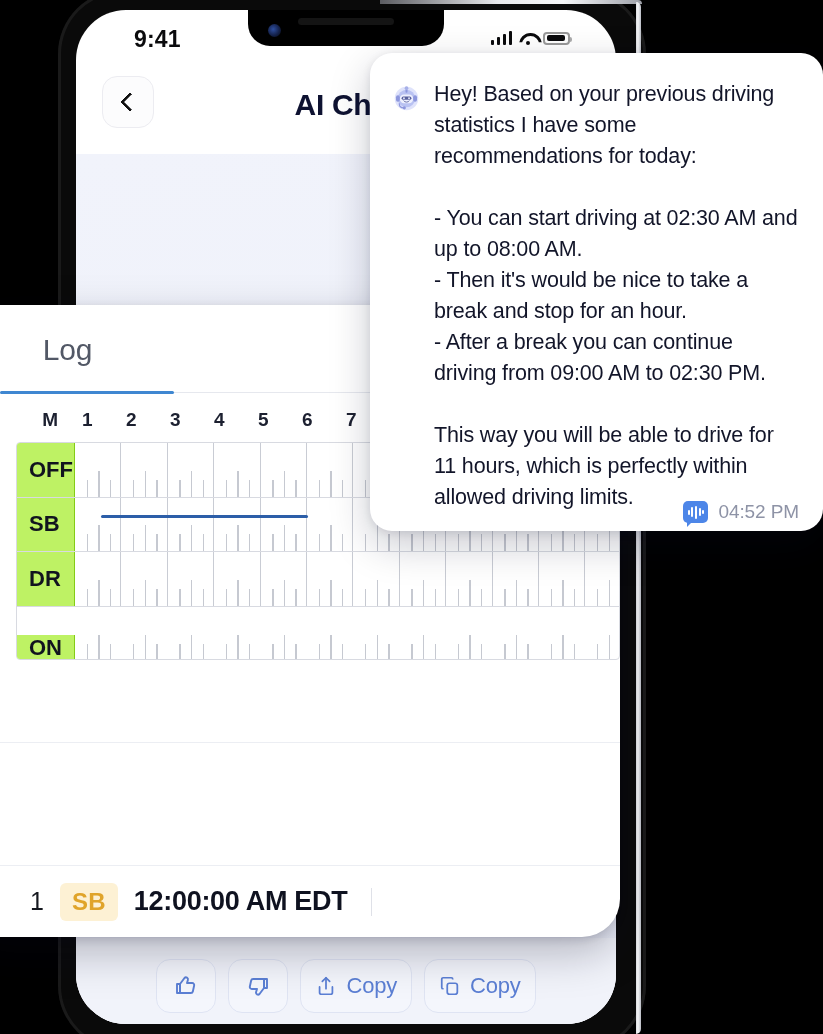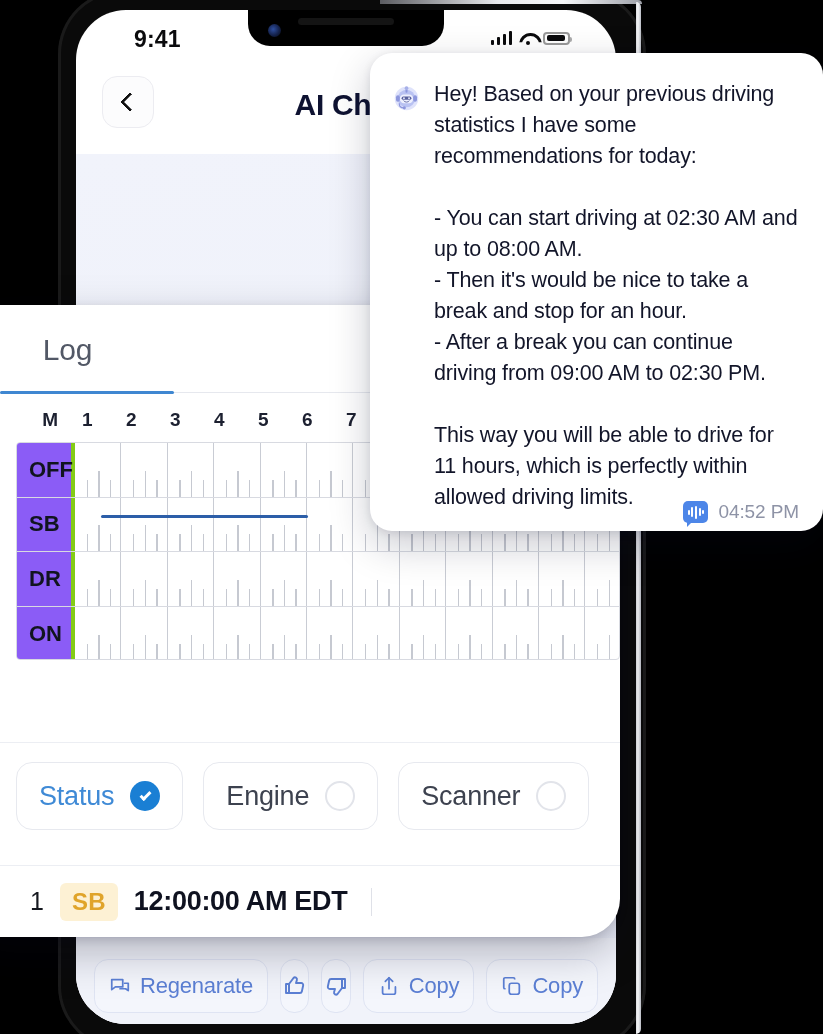--- a/index.html
+++ b/index.html
@@ -179,25 +179,25 @@
   
   .grid-wrap{
     position:absolute; left:56px; top:137px; width:604px; height:218px;
     border:1px solid #d8dae1; border-radius:4px; overflow:hidden;
     background:#fff;
   }
   .grow{
     position:relative; height:54.5px; display:flex; align-items:stretch;
     border-bottom:1px solid #d8dae1;
   }
-  .grow:last-child{ border-bottom:none;}
+  .grow:last-child{ border-bottom:none;align-items:flex-end;}
   .glabel{
     width:58px; flex:0 0 58px; display:flex; align-items:center;
     padding-left:12px; font-size:22px; font-weight:700; color:#11141f;
-    border-right:4px solid #84cc16; background:#8b5cf6;
+    border-right:1px solid #84cc16; background:#bef264;
   }
   .gcells{ flex:1 1 auto; position:relative; background:
       repeating-linear-gradient(to right, transparent 0 45.4px, #c9ccd4 45.4px 46.4px);
   }
   .ticks{ position:absolute; left:0; right:0; bottom:0; height:100%;}
   .ticks i{ position:absolute; bottom:0; width:1.4px; background:#c6c9d1; }
   .sb-line{
     position:absolute; left:26px; top:17px; width:207px; height:3px;
     background:#2c5ea8; border-radius:2px;
   }
@@ -296,29 +296,20 @@
         <div class="chev"></div>
       </div>
       <div class="app-title">AI Chat</div>
     </div>
 
     <div class="chat-area">
       <div class="chat-spacer"></div>
     </div>
 
     <div class="action-bar" style="left:0; top:928px; width:540px;">
-      <div class="act">
-        <span>
-          <svg width="22" height="22" viewBox="0 0 24 24" fill="none" stroke="#5b7fd4" stroke-width="1.9" stroke-linecap="round" stroke-linejoin="round">
-            <path d="M3 5h12v8H7l-4 3z"></path>
-              <path d="M17 9h4v8l-3-2h-6"></path>
-          </svg>
-        </span>
-        <span class="act-label">Regenarate</span>
-      </div>
       <div class="act icononly">
         <span>
           <svg width="24" height="24" viewBox="0 0 24 24" fill="none" stroke="#5b7fd4" stroke-width="1.9" stroke-linejoin="round">
             <path d="M6 10v9H3v-9z"></path>
               <path d="M6 10l4.5-6a2 2 0 013.4 1.9L13 9h5.2a2 2 0 011.95 2.45l-1.3 6A2 2 0 0116.9 19H6z"></path>
           </svg>
         </span>
       </div>
       <div class="act icononly">
         <span>
@@ -547,36 +538,20 @@
               <i style="left: 498.8px; height: 17px;"></i>
               <i style="left: 522px; height: 17px;"></i>
               <i style="left: 533.6px; height: 26px;"></i>
             </div>
           </div>
       </div>
     </div>
 
     <div class="card-divider"></div>
 
-    <div class="pills">
-      <div class="pill active">
-        <span class="pill-label">Status</span>
-        <span class="dot-check">
-            <span class="ck"></span>
-          </span>
-      </div>
-      <div class="pill">
-        <span class="pill-label">Engine</span>
-        <span class="dot-empty"></span>
-      </div>
-      <div class="pill">
-        <span class="pill-label">Scanner</span>
-        <span class="dot-empty"></span>
-      </div>
-    </div>
 
     <div class="card-divider2"></div>
 
     <div class="entry">
       <span class="entry-idx">1</span>
       <span class="entry-badge">SB</span>
       <span class="entry-time">12:00:00 AM EDT</span>
       <span class="entry-sep"></span>
     </div>
 

